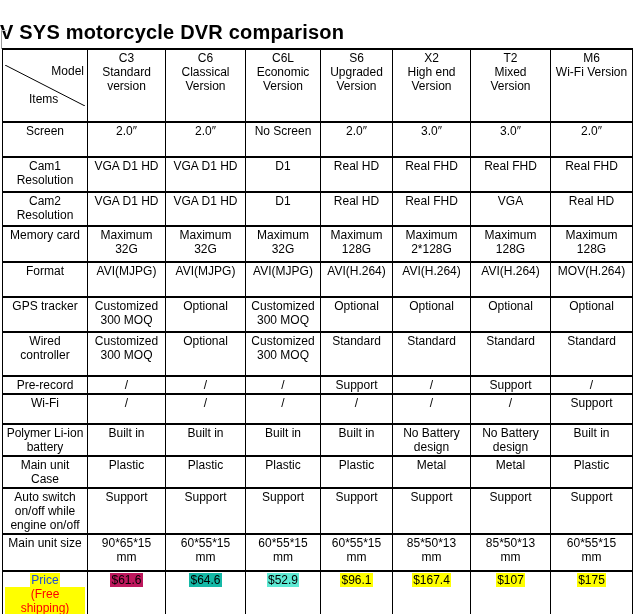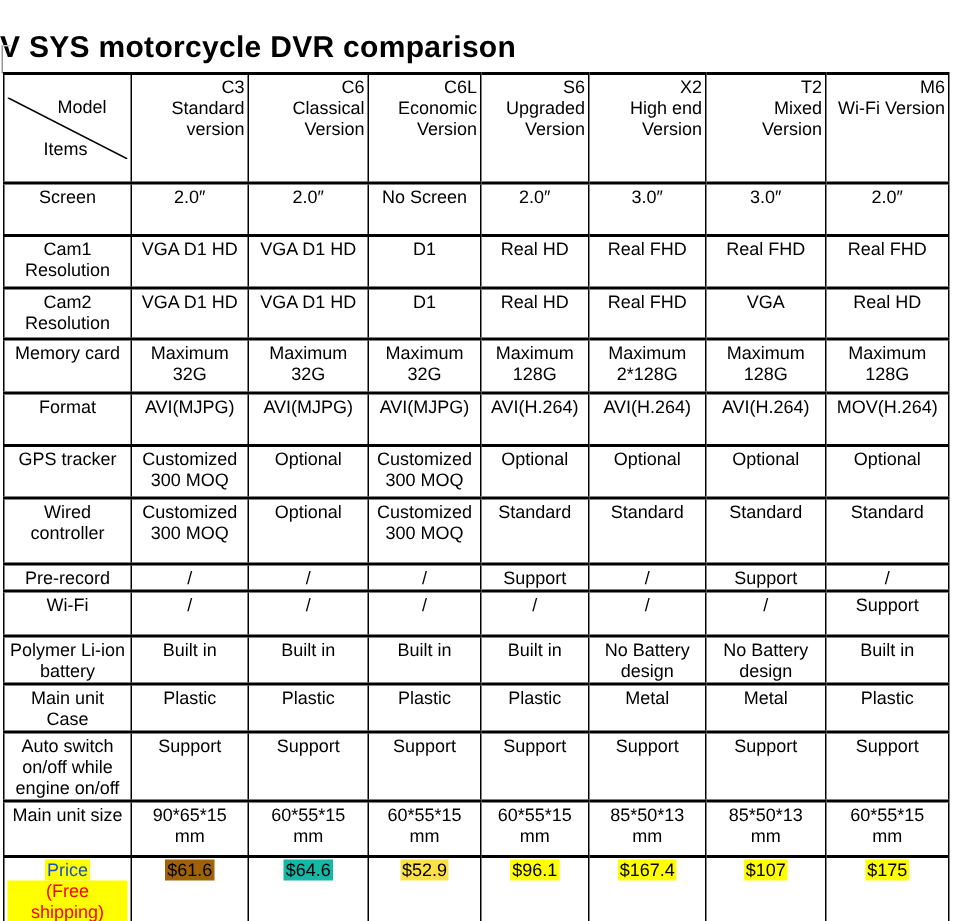--- a/index.html
+++ b/index.html
@@ -22,25 +22,25 @@
   .cmp th,.cmp td{
     border-left:1px solid #000;border-right:1px solid #000;
     border-top:2px solid #000;border-bottom:2px solid #000;
     vertical-align:top;padding:1px 2px;
     font-size:12px;font-weight:normal;line-height:14px;
     overflow:hidden;white-space:pre-line;
   }
   .cmp td{text-align:center}
   .cmp th.rowlabel{text-align:center;padding-left:2px}
   .cmp th.colhead{text-align:center}
-  .cmp .model,.cmp .variant{text-align:right}
+  .cmp .model,.cmp .variant{text-align:center}
   
   .corner-wrap{position:relative;height:41px;width:100%}
   .corner-wrap svg{position:absolute;left:0;top:0;width:100%;height:100%}
-  .corner-model{position:absolute;top:-1px;right:14px}
+  .corner-model{position:absolute;top:-1px;right:1px}
   .corner-items{position:absolute;bottom:0;left:24px}
   
   .hl{display:inline-block;padding:0 1px}
   
   col.c0{width:85px} col.c1{width:78px} col.c2{width:80px} col.c3{width:75px}
   col.c4{width:72px} col.c5{width:78px} col.c6{width:80px} col.c7{width:82px}
   
   .cmp tr:nth-child(1){height:43px}
   .cmp tr:nth-child(2){height:35px}
   .cmp tr:nth-child(3){height:35px}
@@ -247,22 +247,22 @@
 mm</td>
         <td>85*50*13
 mm</td>
         <td>85*50*13
 mm</td>
         <td>60*55*15
 mm</td>
       </tr>
       <tr>
         <th class="rowlabel"><span class="hl" style="background: rgb(255, 255, 0); color: #1d4ed8;">Price</span><br><span class="hl" style="background: rgb(255, 255, 0); color: rgb(255, 0, 0);">(Free shipping)</span></th>
-        <td><span class="hl" style="background: #a16207;">$61.6</span></td>
+        <td><span class="hl" style="background: #be185d;">$61.6</span></td>
         <td><span class="hl" style="background: #14b8a6;">$64.6</span></td>
-        <td><span class="hl" style="background: #fde047;">$52.9</span></td>
+        <td><span class="hl" style="background: #5eead4;">$52.9</span></td>
         <td><span class="hl" style="background: rgb(255, 255, 0);">$96.1</span></td>
         <td><span class="hl" style="background: rgb(255, 255, 0);">$167.4</span></td>
         <td><span class="hl" style="background: rgb(255, 255, 0);">$107</span></td>
         <td><span class="hl" style="background: rgb(255, 255, 0);">$175</span></td>
       </tr>
     </tbody>
 </table>
 
 </body></html>

